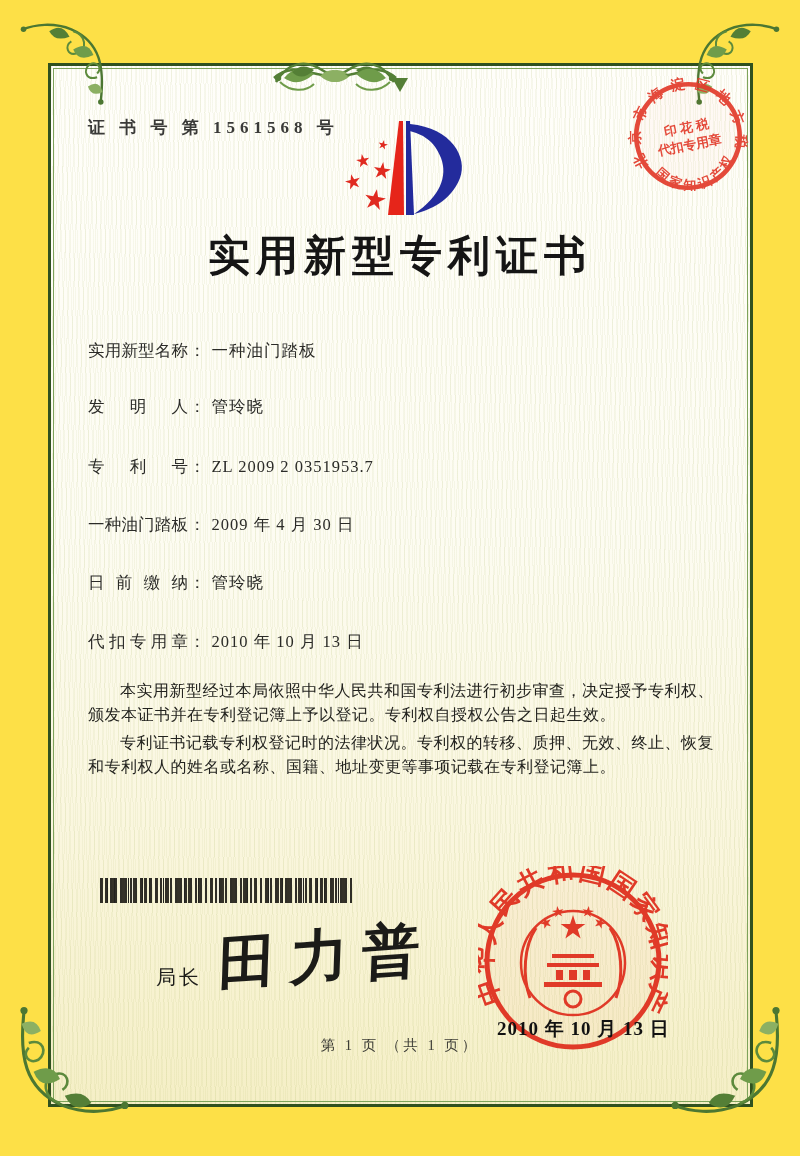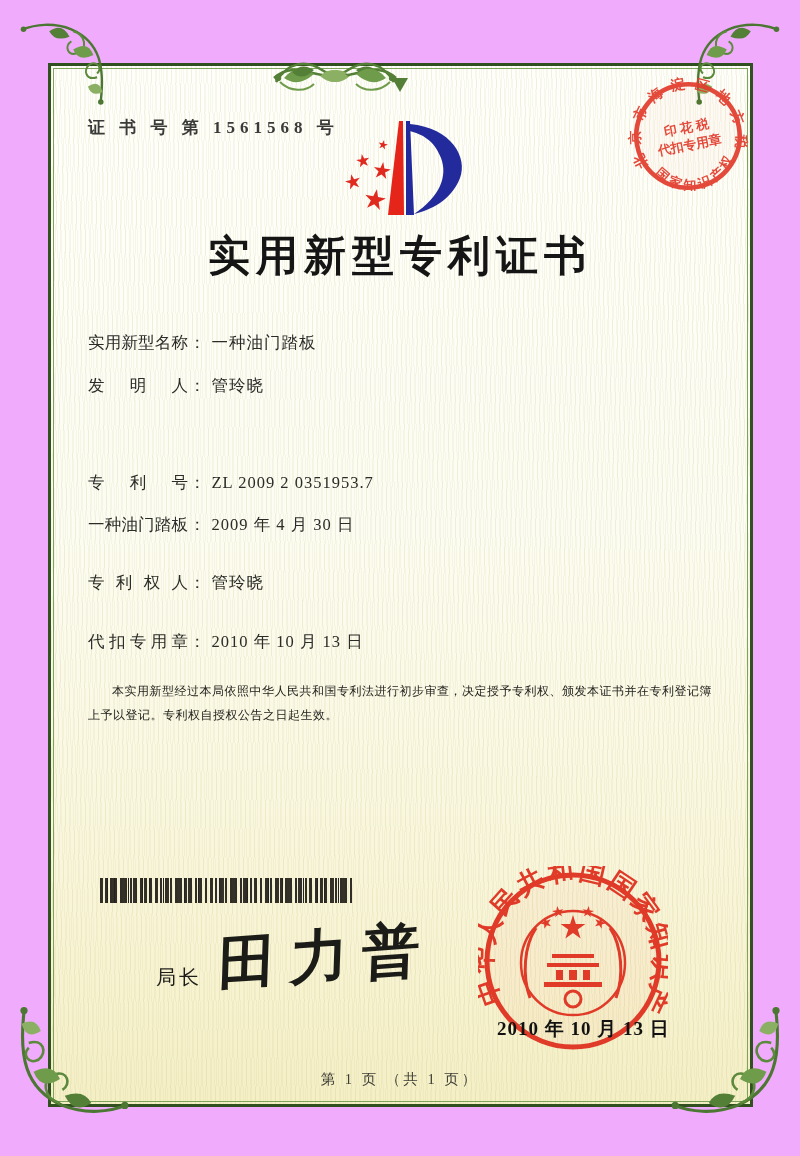--- a/index.html
+++ b/index.html
@@ -1,18 +1,18 @@
 <!DOCTYPE html>
 <html><head>
 <meta charset="utf-8">
 <style>
   html,body{margin:0;padding:0;background:#e8e8e4;}
   .sheet{
     position:relative;width:800px;height:1156px;margin:0 auto;
-    background:#f0abfc;overflow:hidden;
+    background:#fde047;overflow:hidden;
     font-family:"Liberation Serif","DejaVu Serif",serif;
   }
   
   .frame{
     position:absolute;left:48px;top:63px;width:705px;height:1044px;
     border:3px solid #30511f;box-sizing:border-box;
     background:
       repeating-linear-gradient(92deg, rgba(170,180,90,0.10) 0 1px, transparent 1px 5px),
       repeating-linear-gradient(88deg, rgba(150,170,80,0.08) 0 1px, transparent 1px 4px),
       linear-gradient(180deg,#fffefa 0%, #fdfcf2 45%, #faf6dd 75%, #f5efc6 100%);
@@ -31,21 +31,21 @@
     font-size:42px;letter-spacing:6px;font-weight:bold;color:#151515;
   }
   .fields{position:absolute;left:88px;top:0;width:600px;}
   .frow{position:absolute;left:0;font-size:16.5px;color:#2b2b28;white-space:nowrap;}
   .flabel{display:inline-block;width:100px;text-align:justify;text-align-last:justify;}
   .flabel::after{content:"";}
   .fcolon{display:inline-block;margin:0 6px 0 1px;}
   .fvalue{letter-spacing:1px;}
   .paras{position:absolute;left:88px;top:679px;width:634px;}
   .paras p{
-    margin:0 0 4px 0;text-indent:2em;font-size:12px;line-height:24px;
+    margin:0 0 4px 0;text-indent:2em;font-size:16px;line-height:24px;
     color:#23231f;letter-spacing:.5px;
   }
   .barcode{
     position:absolute;left:100px;top:878px;width:252px;height:25px;
     background:
       repeating-linear-gradient(90deg,#15130f 0 2px,transparent 2px 5px),
       repeating-linear-gradient(90deg,#1b1812 0 3px,transparent 3px 11px),
       repeating-linear-gradient(90deg,#060606 0 1px,transparent 1px 7px),
       repeating-linear-gradient(90deg,transparent 0 15px,#efecdc 15px 17px);
     opacity:.88;
@@ -59,21 +59,21 @@
     font-family:"DejaVu Sans",sans-serif;font-weight:bold;
     transform:rotate(-4deg) skewX(-6deg);letter-spacing:14px;white-space:nowrap;
   }
   .seal{position:absolute;left:478px;top:866px;}
   .seal-date{
     position:absolute;left:497px;top:1016px;font-size:19px;color:#111;
     letter-spacing:1px;font-weight:600;white-space:nowrap;
   }
   .tax-stamp{position:absolute;left:626px;top:74px;transform:rotate(-11deg);opacity:.92;}
   .footer{
-    position:absolute;left:0;width:800px;top:1070px;text-align:center;
+    position:absolute;left:0;width:800px;top:1036px;text-align:center;
     font-size:14.5px;letter-spacing:3px;color:#3c3c36;
   }
   svg text{font-family:"Liberation Serif","DejaVu Serif",serif;}
 </style>
 </head>
 <body>
 
 <div class="sheet">
 
   <div class="frame"></div>
@@ -130,42 +130,43 @@
       <use href="#star" transform="translate(45,82) scale(11) rotate(10)"></use>
     </g>
     <polygon points="69,3 73,3 74,97 58,97" fill="#e6251a"></polygon>
     <polygon points="76,3 80,3 84,97 76,97" fill="#232b9c"></polygon>
     <path d="M80,6 C122,10 138,40 130,60 C121,83 100,92 84,96 C110,79 118,58 111,40 C104,22 92,16 79,13 Z" fill="#232b9c"></path>
   </svg>
 
   <h1 class="title">实用新型专利证书</h1>
 
   <div class="fields">
-    <div class="frow" style="top:332px">
+    <div class="frow" style="top:340px">
       <span class="flabel">实用新型名称</span><span class="fcolon">：</span><span class="fvalue">一种油门踏板</span>
     </div>
-    <div class="frow" style="top:375px">
+    <div class="frow" style="top:396px">
       <span class="flabel">发明人</span><span class="fcolon">：</span><span class="fvalue">管玲晓</span>
     </div>
-    <div class="frow" style="top:472px">
+    <div class="frow" style="top:456px">
       <span class="flabel">专利号</span><span class="fcolon">：</span><span class="fvalue">ZL 2009 2 0351953.7</span>
     </div>
     <div class="frow" style="top:514px">
       <span class="flabel">一种油门踏板</span><span class="fcolon">：</span><span class="fvalue">2009 年 4 月 30 日</span>
     </div>
     <div class="frow" style="top:572px">
-      <span class="flabel">专利权人</span><span class="fcolon">：</span><span class="fvalue">管玲晓</span>
+      <span class="flabel">日前缴纳</span><span class="fcolon">：</span><span class="fvalue">管玲晓</span>
     </div>
     <div class="frow" style="top:631px">
       <span class="flabel">代扣专用章</span><span class="fcolon">：</span><span class="fvalue">2010 年 10 月 13 日</span>
     </div>
   </div>
 
   <div class="paras">
     <p>本实用新型经过本局依照中华人民共和国专利法进行初步审查，决定授予专利权、颁发本证书并在专利登记簿上予以登记。专利权自授权公告之日起生效。</p>
+    <p>专利证书记载专利权登记时的法律状况。专利权的转移、质押、无效、终止、恢复和专利权人的姓名或名称、国籍、地址变更等事项记载在专利登记簿上。</p>
   </div>
 
   <div class="barcode"></div>
 
   <div class="director">局长</div>
   <div class="signature">田力普</div>
 
   <svg class="seal" width="190" height="190" viewBox="0 0 190 190">
     <circle cx="95" cy="95" r="86" fill="rgba(255,80,50,0.04)" stroke="#e03a28" stroke-width="5"></circle>
     <path id="sealArc" d="M27,140 A81.5,81.5 0 1 1 163,140" fill="none"></path>

